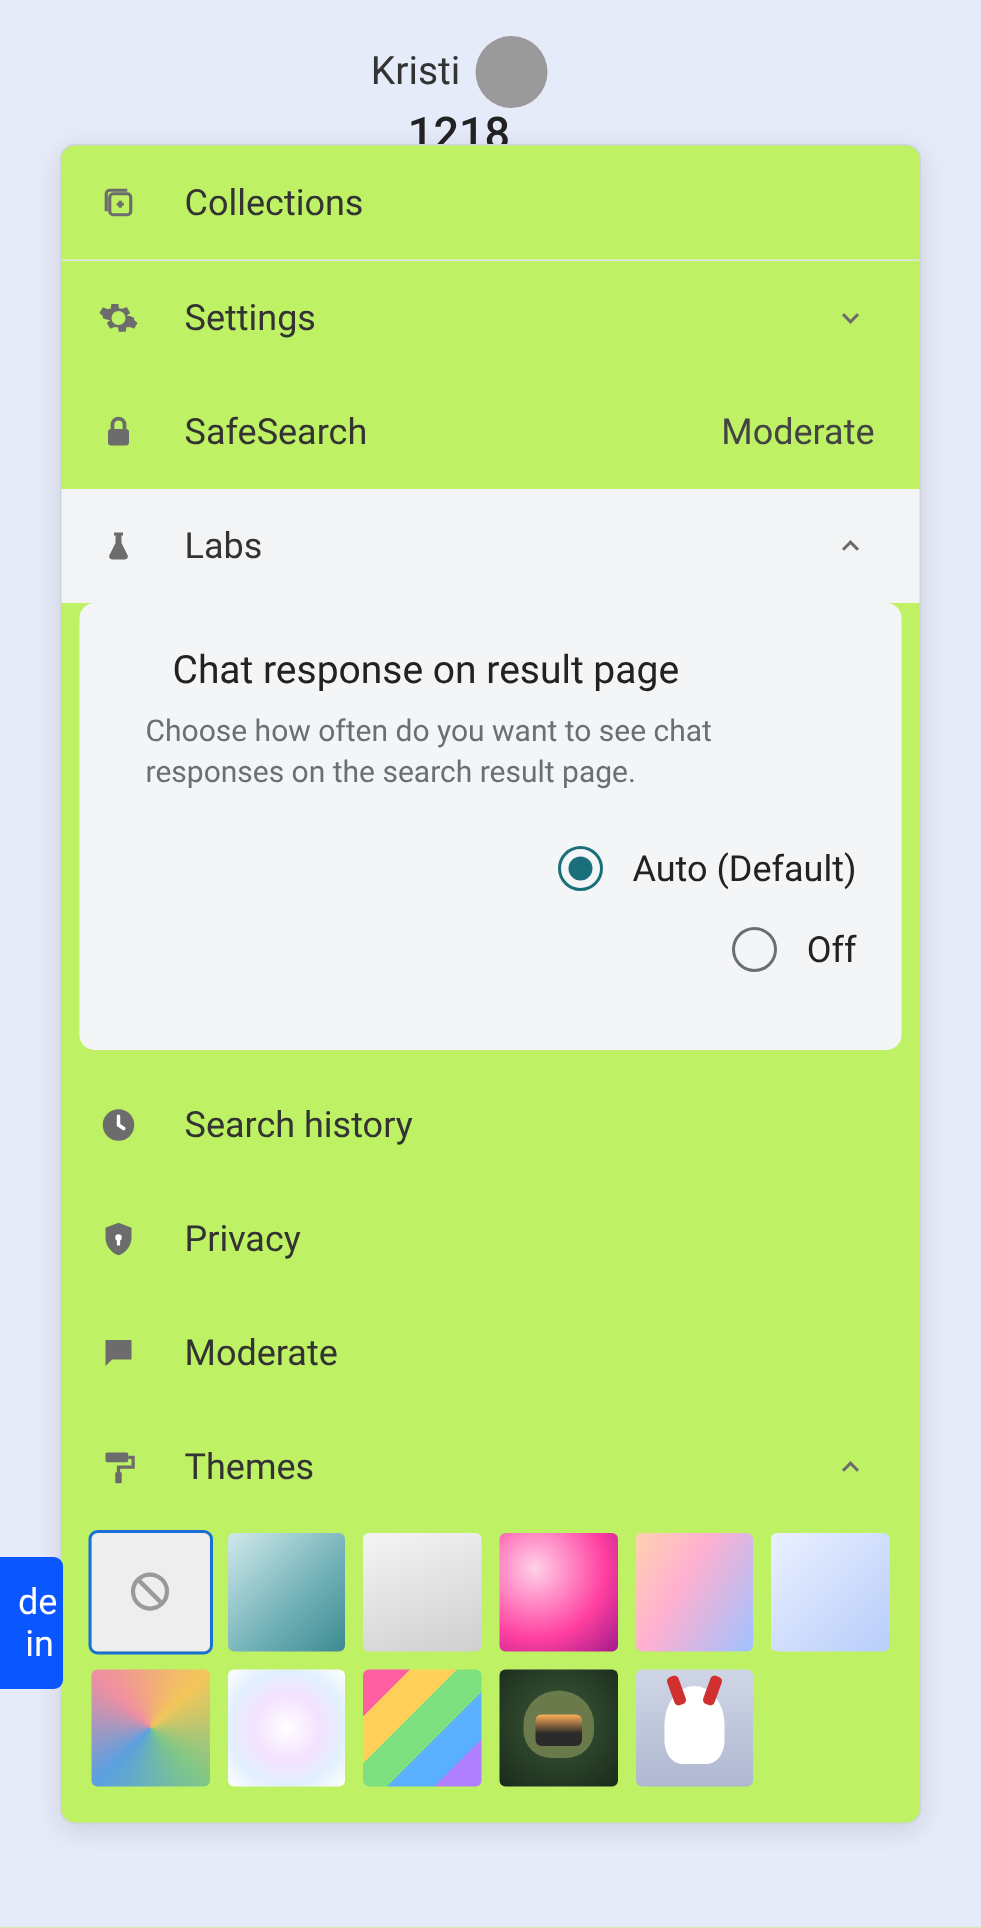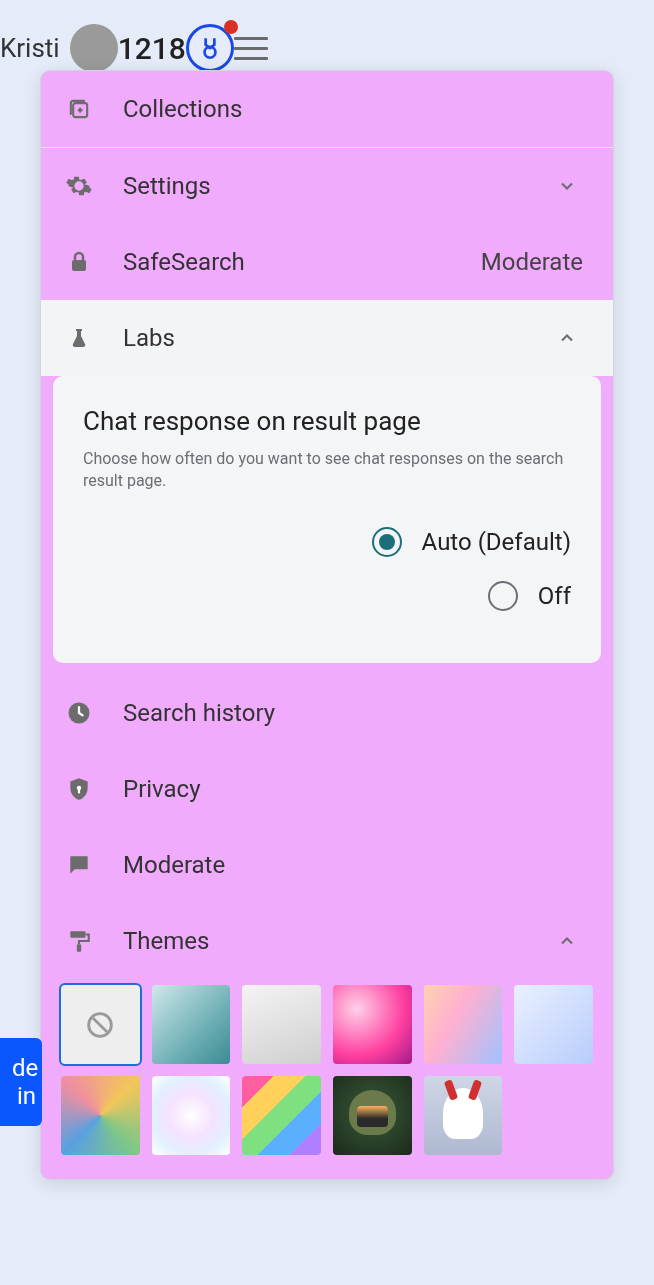--- a/index.html
+++ b/index.html
@@ -7,22 +7,23 @@
       font-family: -apple-system, BlinkMacSystemFont, "Segoe UI", Roboto, Arial, sans-serif;
       background: #e6ebfa;
       width: 654px;
       height: 1285px;
       overflow: hidden;
       position: relative;
     }
     .topbar {
       display: flex;
       align-items: center;
-      justify-content: flex-start;
+      justify-content: space-between;
       padding: 24px 42px 0 0;
+      flex-direction: column;
     }
     .user-block { display: flex; align-items: center; gap: 10px; }
     .username { font-size: 26px; color: #333; }
     .avatar {
       width: 48px; height: 48px; border-radius: 50%;
       background: #9a9a9a; display:flex; align-items:center; justify-content:center;
       color:#fff; font-size:8px; text-align:center;
     }
     .points { font-size: 30px; color: #222; font-weight: 500; }
     .medal-wrap { position: relative; }
@@ -32,22 +33,22 @@
     }
     .notif-dot {
       position:absolute; top:-4px; right:-4px; width:14px; height:14px;
       border-radius:50%; background:#d93025;
     }
     .hamburger { display:flex; flex-direction:column; gap:7px; cursor:pointer; }
     .hamburger span { display:block; width:34px; height:3px; background:#6b6b6b; border-radius:1px; }
 
     .panel {
       position:absolute;
-      top: 70px; left: 40px; right: 40px;
-      background:#f0abfc;
+      top: 96px; left: 40px; right: 40px;
+      background:#bef264;
       border-radius:10px;
       border:1px solid #d0d4dc;
       box-shadow: 0 4px 18px rgba(0,0,0,0.12);
       padding-bottom: 24px;
     }
     .menu-item {
       display:flex; align-items:center;
       padding: 22px 30px 22px 22px;
       font-size: 24px; color:#333;
       cursor:pointer;
@@ -58,22 +59,22 @@
     .menu-label { margin-left: 28px; flex:1; }
     .menu-right { color:#444; font-size:24px; }
     .chevron { width:20px; height:20px; }
 
     .labs-box {
       margin: 0 12px 12px 12px;
       background:#f4f5f7;
       border-radius:10px;
       padding: 30px 30px 40px 30px;
     }
-    .labs-title { font-size: 26px; color:#222; margin-bottom:12px; }
-    .labs-desc { font-size: 16px; color:#6b6e74; line-height:1.35; margin-bottom:24px; }
+    .labs-title { font-size: 26px; color:#222; margin-bottom:12px;margin-left:32px; }
+    .labs-desc { font-size: 20px; color:#6b6e74; line-height:1.35; margin-bottom:24px;margin-left:14px; }
     .radio-row { display:flex; align-items:center; gap:20px; padding:12px 0 12px 80px; font-size:24px; color:#222; cursor:pointer;justify-content:flex-end;}
     .radio {
       width:30px; height:30px; border-radius:50%;
       border:2.5px solid #6b6e74; display:flex; align-items:center; justify-content:center;
     }
     .radio.selected { border-color:#1b6f7a; }
     .radio.selected::after { content:""; width:16px; height:16px; border-radius:50%; background:#1b6f7a; }
 
     .themes-grid {
       display:grid;

